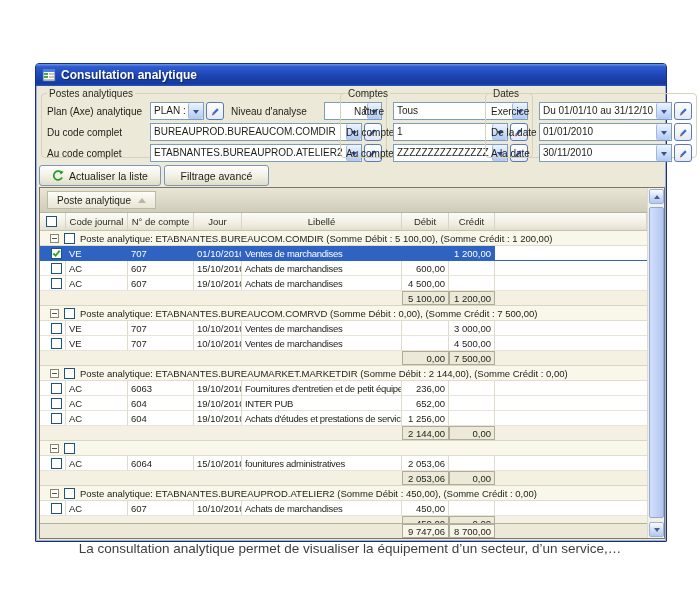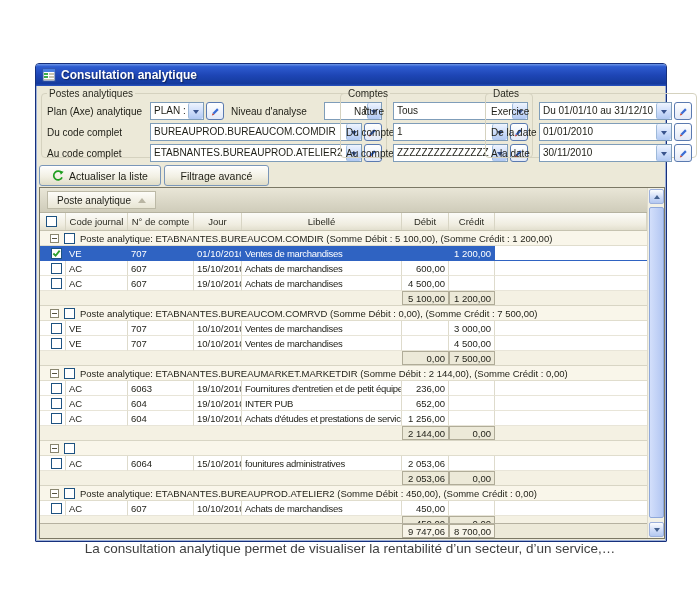--- a/index.html
+++ b/index.html
@@ -491,13 +491,13 @@
         <div class="sthumb"></div>
         <div class="sbtn down">
             <i class="d"></i>
           </div>
       </div>
     </div>
 
   </div>
 </div>
 
-<div class="caption">La consultation analytique permet de visualiser la rentabilité d’un secteur, d’un service,…</div>
+<div class="caption">La consultation analytique permet de visualiser la équipement d’un secteur, d’un service,…</div>
 
 </body></html>

